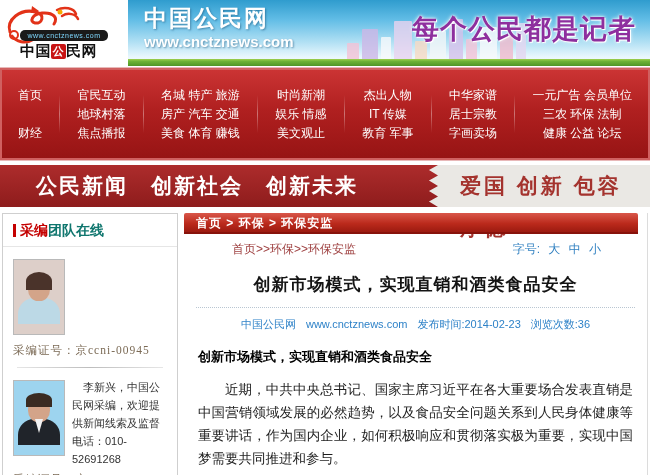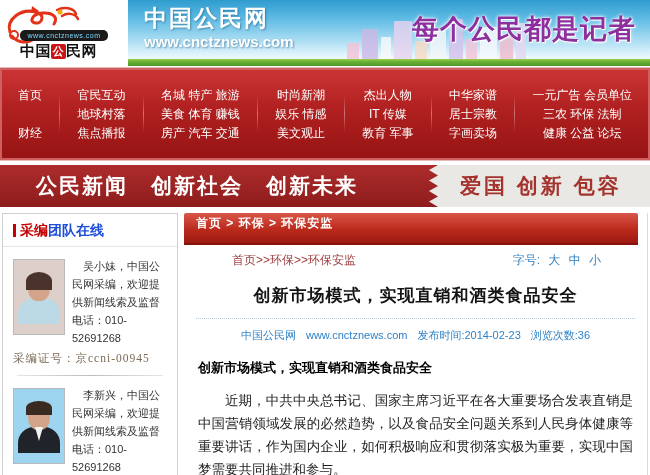--- a/index.html
+++ b/index.html
@@ -49,41 +49,41 @@
     clip-path:polygon(0 0,100% 0,calc(100% - 9px) 12%,100% 25%,calc(100% - 9px) 37%,100% 50%,calc(100% - 9px) 62%,100% 75%,calc(100% - 9px) 87%,100% 100%,0 100%); }
   .strip-right { flex:1; margin-left:-8px; background:#eae8e4; color:#a4332e;
     font-size:21px; font-weight:bold; letter-spacing:3px; line-height:42px; padding-left:30px; }
   
   .main { display:flex; align-items:flex-start; margin-top:6px; padding:0 2px; }
   .sidebar { width:176px; flex:none; min-height:290px; background:#fff;
     border:1px solid #cfcfcf; padding-bottom:4px; }
   .side-head { padding:8px 10px 6px 10px; border-bottom:1px solid #e6e6e6; font-size:14px; font-weight:bold; }
   .side-bar-accent { display:inline-block; width:3px; height:13px; background:#c40000;
     margin-right:4px; vertical-align:-2px; }
-  .t-red { color:#c40000; } .t-dark { color:#1d4ed8; }
+  .t-red { color:#c40000; } .t-dark { color:#0f766e; }
   .member { padding:10px 8px 0 10px; overflow:hidden; }
   .photo { float:left; width:52px; height:76px; margin:2px 7px 4px 0; position:relative; overflow:hidden;
     border:1px solid #b9b9b9; }
   .photo.pink { background:#ddcfc9; } .photo.blue { background:#9dd4ef; }
   .head { width:22px; height:25px; border-radius:50% 50% 46% 46%; background:#d3a489; margin:16px auto 0; position:relative; }
   .head:before { content:""; position:absolute; left:-2px; top:-4px; width:26px; height:14px;
     border-radius:50% 50% 0 0; background:#3a2b22; }
   .photo.woman .head:before { height:18px; background:#4a332a; }
   .shoulders { width:42px; height:26px; border-radius:16px 16px 0 0; margin:-3px auto 0; }
   .shirt-blue { background:#bcd9e6; } .suit-dark { background:#20242a; }
   .suit-dark:before { content:""; display:block; width:8px; height:14px; margin:0 auto;
     background:#f2f2f2; clip-path:polygon(0 0,100% 0,50% 100%); }
   .intro { font-size:11px; line-height:18px; color:#333; text-indent:1em; }
   .cert { clear:both; font-family:"Liberation Serif","DejaVu Serif",serif; font-size:11.5px;
     color:#7b6a55; letter-spacing:1px; padding:4px 0 2px 0; }
   .mem-div { height:1px; margin:7px 14px 0 14px;
     background:linear-gradient(90deg,#e6e6e6,#bdbdbd,#e6e6e6); }
   
   .content { flex:1; margin-left:6px; border-right:1px solid #dcdcdc; padding-bottom:30px; min-height:290px; }
-  .crumb-bar { height:32px; margin-right:9px; background:linear-gradient(180deg,#d9574a 0%,#bb2a1c 55%,#9c1a10 100%);
+  .crumb-bar { height:21px; margin-right:9px; background:linear-gradient(180deg,#d9574a 0%,#bb2a1c 55%,#9c1a10 100%);
     border-bottom:2px solid #87120b; border-radius:2px 2px 0 0; color:#fff; font-size:12px; font-weight:bold;
     line-height:21px; padding-left:12px; letter-spacing:1px; cursor:pointer; }
   .crumb-row { display:flex; justify-content:space-between; padding:7px 46px 0 48px; font-size:12px; }
   .crumb-sub { color:#9e4040; cursor:pointer; }
   .fontsize { color:#2e7fc0; }
   .fontsize span { margin-left:5px; cursor:pointer; }
   .fontsize .fs-label { margin-left:1px; cursor:default; }
   .art-title { text-align:center; font-family:"Liberation Serif","DejaVu Serif",serif;
     font-size:17px; font-weight:bold; color:#141414; margin:15px 12px 11px 12px; letter-spacing:1px; }
   .dotline { border-top:1px dotted #b9c6d2; margin:0 12px; }
@@ -140,22 +140,22 @@
     </div>
     <div class="nav-sep"></div>
     <div class="nav-col">
       <div>官民互动</div>
       <div>地球村落</div>
       <div>焦点播报</div>
     </div>
     <div class="nav-sep"></div>
     <div class="nav-col">
       <div>名城 特产 旅游</div>
+      <div>房产 汽车 交通</div>
       <div>美食 体育 赚钱</div>
-      <div>房产 汽车 交通</div>
     </div>
     <div class="nav-sep"></div>
     <div class="nav-col">
       <div>时尚新潮</div>
       <div>娱乐 情感</div>
       <div>美文观止</div>
     </div>
     <div class="nav-sep"></div>
     <div class="nav-col">
       <div>杰出人物</div>
@@ -186,21 +186,20 @@
     <div class="sidebar">
       <div class="side-head">
         <span class="side-bar-accent"></span><span class="t-red">采编</span><span class="t-dark">团队在线</span>
       </div>
 
       <div class="member">
         <div class="photo pink woman">
           <div class="head"></div>
           <div class="shoulders shirt-blue"></div>
         </div>
-        <div class="intro">吴小妹，中国公民网采编，欢迎提供新闻线索及监督电话：010-52691268</div>
         <div class="cert">采编证号：京ccni-00945</div>
       </div>
       <div class="mem-div"></div>
 
       <div class="member">
         <div class="photo blue">
           <div class="head"></div>
           <div class="shoulders suit-dark"></div>
         </div>
         <div class="intro">李新兴，中国公民网采编，欢迎提供新闻线索及监督电话：010-52691268</div>

